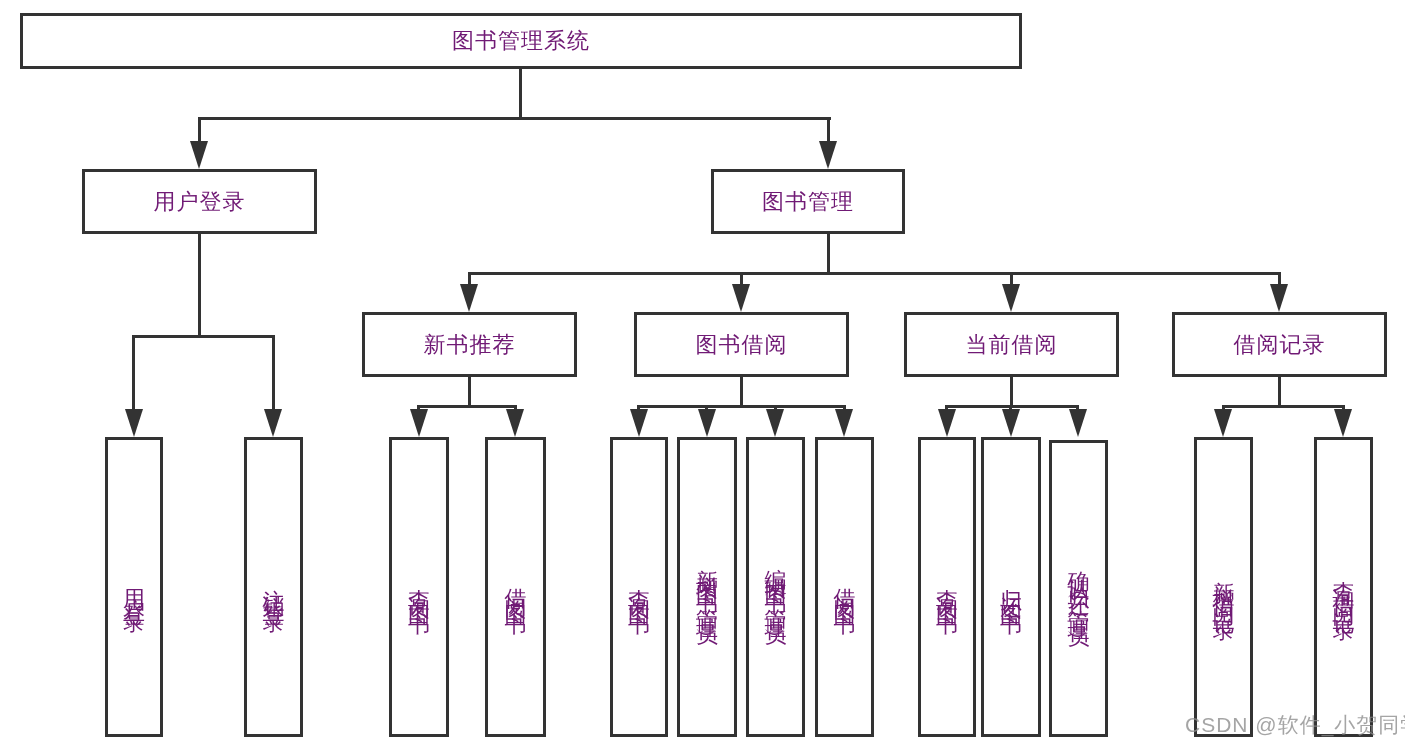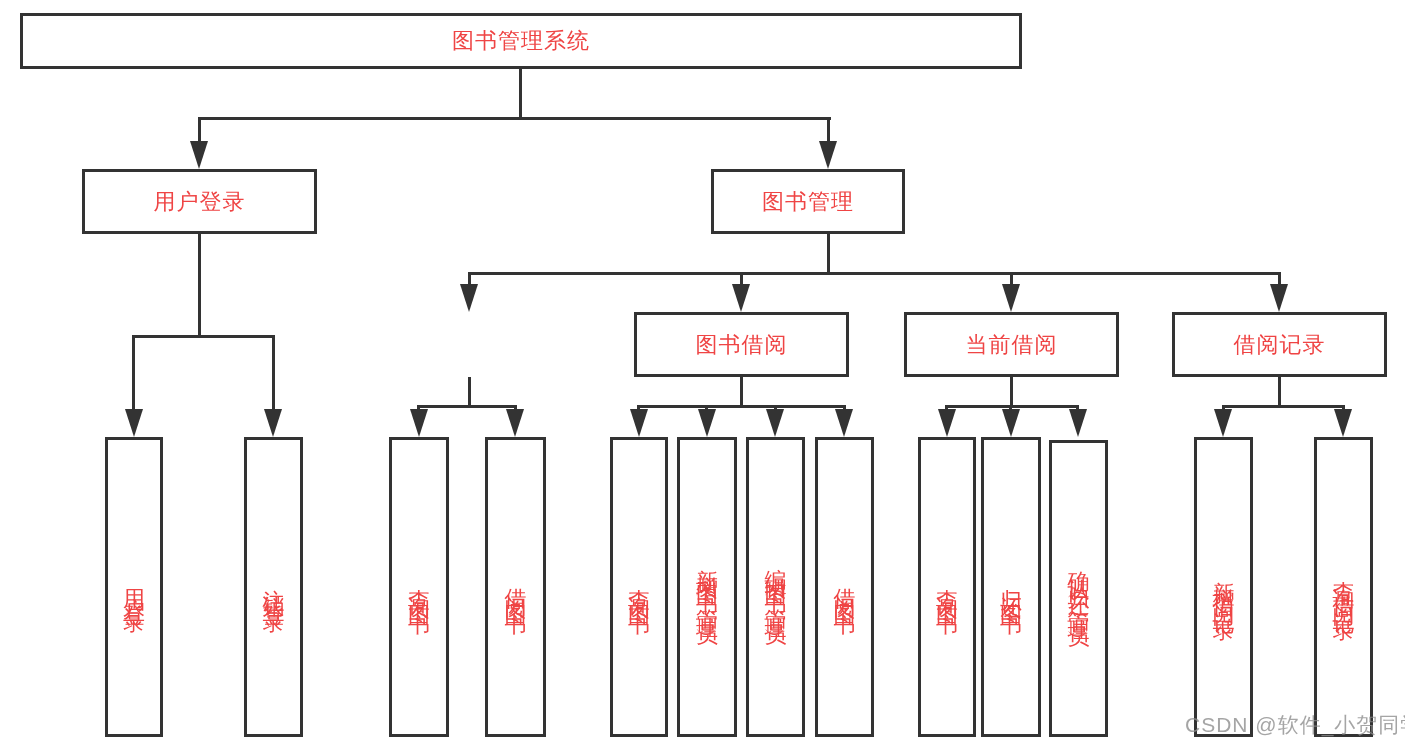--- a/index.html
+++ b/index.html
@@ -12,21 +12,21 @@
     overflow: hidden;
   }
   .box {
     position: absolute;
     box-sizing: border-box;
     border: 3px solid #333333;
     background: #ffffff;
     display: flex;
     align-items: center;
     justify-content: center;
-    color: #ef4444;
+    color: #701a75;
     font-size: 22px;
     letter-spacing: 1px;
   }
   .vbox {
     font-size: 22px;
   }
   .vbox .vlabel {
     writing-mode: vertical-rl;
     text-orientation: mixed;
     letter-spacing: 8px;
@@ -87,20 +87,23 @@
   <div class="hline" style="left:468px;top:272px;width:813px;height:3px"></div>
   <div class="vline" style="left:468px;top:274px;width:3px;height:11px"></div>
   <div class="arrowhead" style="left:460px;top:284px"></div>
   <div class="vline" style="left:740px;top:274px;width:3px;height:11px"></div>
   <div class="arrowhead" style="left:732px;top:284px"></div>
   <div class="vline" style="left:1010px;top:274px;width:3px;height:11px"></div>
   <div class="arrowhead" style="left:1002px;top:284px"></div>
   <div class="vline" style="left:1278px;top:274px;width:3px;height:11px"></div>
   <div class="arrowhead" style="left:1270px;top:284px"></div>
 
+  <div class="box" style="left:362px;top:312px;width:215px;height:65px">
+    <span>新书推荐</span>
+  </div>
   <div class="box" style="left:634px;top:312px;width:215px;height:65px">
     <span>图书借阅</span>
   </div>
   <div class="box" style="left:904px;top:312px;width:215px;height:65px">
     <span>当前借阅</span>
   </div>
   <div class="box" style="left:1172px;top:312px;width:215px;height:65px">
     <span>借阅记录</span>
   </div>
 

